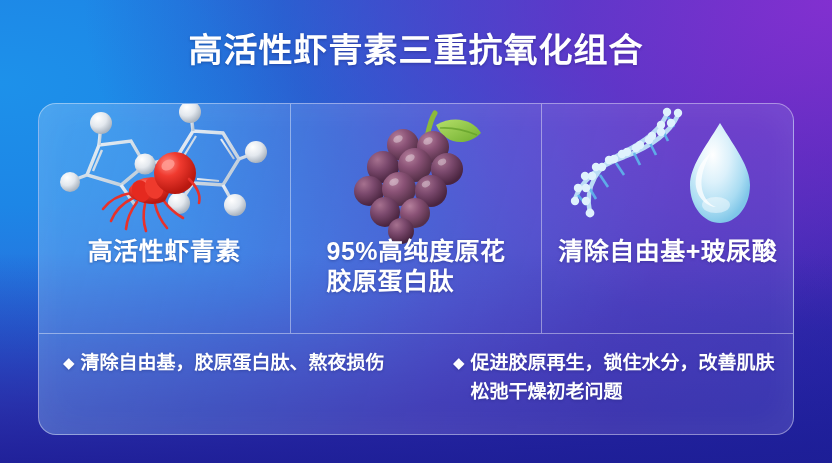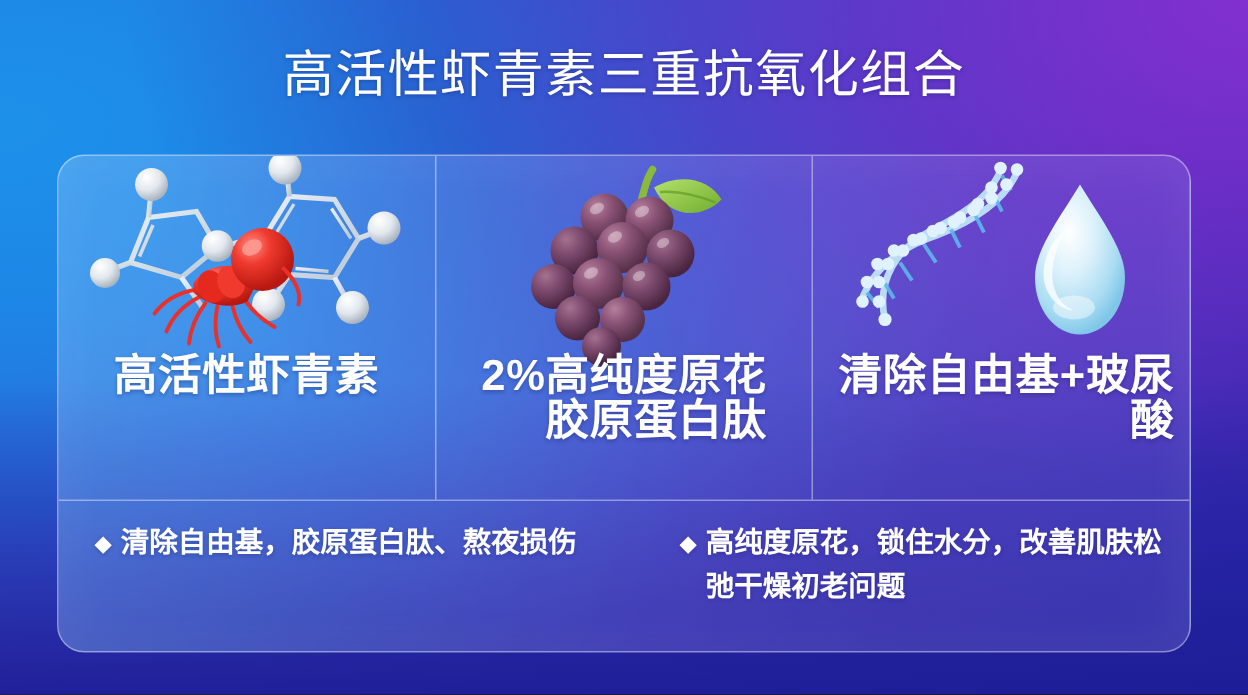--- a/index.html
+++ b/index.html
@@ -29,21 +29,21 @@
   }
 
   .title {
     position: absolute;
     top: 28px;
     left: 0;
     width: 832px;
     text-align: center;
     color: #ffffff;
     font-size: 34px;
-    font-weight: normal;
+    font-weight: bold;
     letter-spacing: 1px;
     line-height: 44px;
     z-index: 4;
     text-shadow: 0 1px 3px rgba(12,20,80,0.35);
   }
 
   .panel {
     position: absolute;
     left: 38px;
     top: 103px;
@@ -83,24 +83,24 @@
     height: 132px;
     width: 100%;
     display: flex;
     align-items: center;
     justify-content: center;
     padding-top: 4px;
     box-sizing: border-box;
   }
   .card-label {
     color: #ffffff;
-    font-size: 29px;
+    font-size: 25px;
     font-weight: bold;
     line-height: 30px;
-    text-align: right;
+    text-align: left;
     letter-spacing: 0.5px;
     text-shadow: 0 1px 3px rgba(20,25,90,0.35);
     padding: 0 10px;
   }
 
   .divider-h {
     position: absolute;
     left: 0;
     top: 229px;
     width: 754px;
@@ -260,21 +260,21 @@
               <ellipse cx="57" cy="32" rx="5" ry="3.4" transform="rotate(-28 57 32)"></ellipse>
               <ellipse cx="87" cy="34" rx="5" ry="3.4" transform="rotate(-28 87 34)"></ellipse>
               <ellipse cx="69" cy="51" rx="5" ry="3.4" transform="rotate(-28 69 51)"></ellipse>
               <ellipse cx="53" cy="75" rx="5" ry="3.4" transform="rotate(-28 53 75)"></ellipse>
               <ellipse cx="101" cy="55" rx="4.4" ry="3" transform="rotate(-28 101 55)"></ellipse>
               <ellipse cx="85" cy="77" rx="4.4" ry="3" transform="rotate(-28 85 77)"></ellipse>
             </g>
           </svg>
         </div>
         <div class="card-label">
-          <span>2%高纯度原花</span><br>
+          <span>95%高纯度原花</span><br>
           <span>胶原蛋白肽</span>
         </div>
       </div>
 
       <div class="card">
         <div class="icon-wrap">
           <svg width="196" height="126" viewBox="0 0 196 126">
             <defs>
               <linearGradient id="dnaG" x1="0" y1="0" x2="1" y2="0">
                 <stop offset="0%" stop-color="#9fd8f7"></stop>
@@ -342,18 +342,18 @@
 
     <div class="divider-h"></div>
 
     <div class="bullets">
       <div class="bullet bullet-1">
         <span class="diamond">◆</span>
         <span class="bullet-text">清除自由基，胶原蛋白肽、熬夜损伤</span>
       </div>
       <div class="bullet bullet-2">
         <span class="diamond">◆</span>
-        <span class="bullet-text">高纯度原花，锁住水分，改善肌肤松弛干燥初老问题</span>
+        <span class="bullet-text">促进胶原再生，锁住水分，改善肌肤松弛干燥初老问题</span>
       </div>
     </div>
 
   </div>
 </div>
 
 </body></html>

